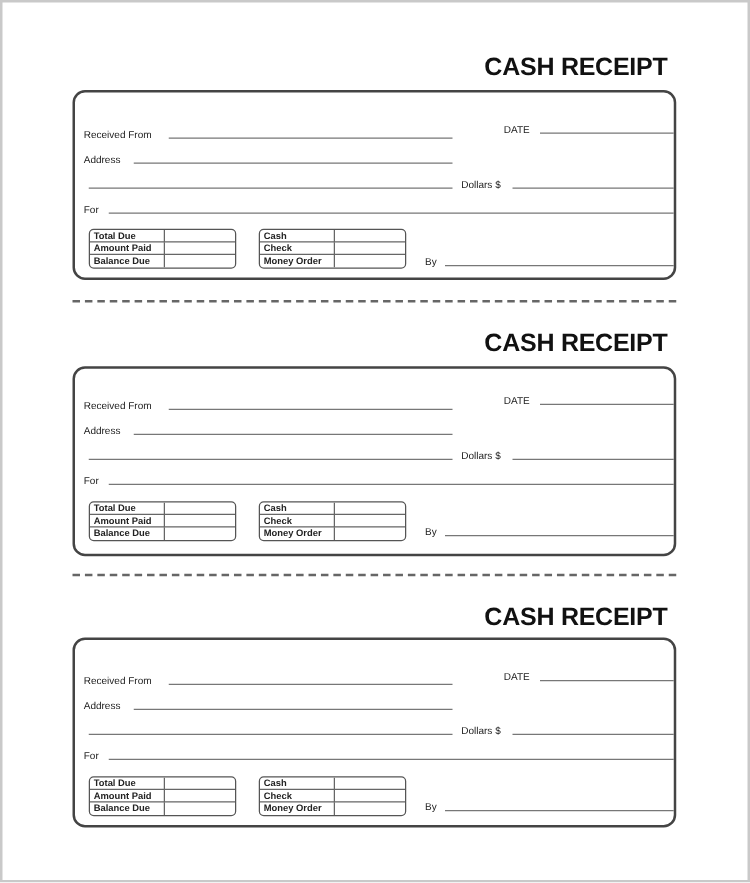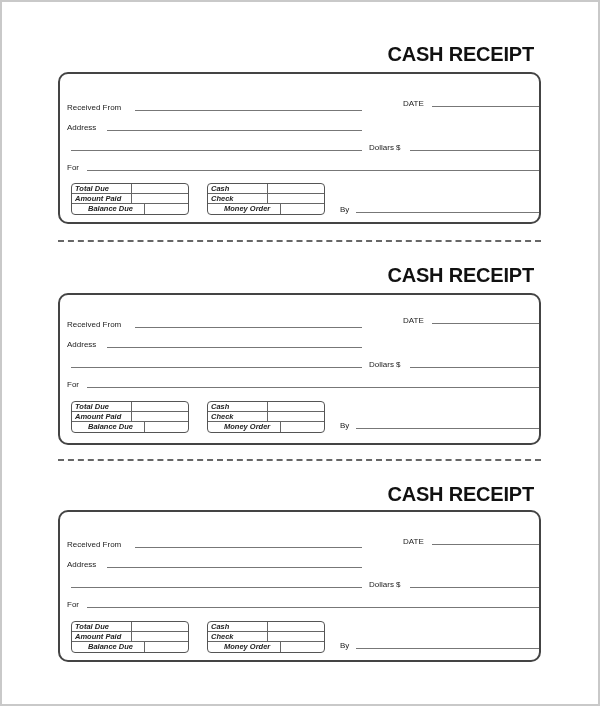--- a/index.html
+++ b/index.html
@@ -67,23 +67,22 @@
       height: 30px;
       border: 1.3px solid #555;
       border-radius: 4px;
       overflow: hidden;
     }
     .mini-row {
       position: relative;
       height: 10px;
       border-bottom: 1px solid #666;
       box-sizing: border-box;
-      font-style: italic;
-    }
-    .mini-row:last-child { border-bottom: none; margin-left: 13px; }
+    }
+    .mini-row:last-child { border-bottom: none; }
     .mini-label {
       position: absolute;
       left: 3px; top: 0;
       font-size: 7.5px;
       font-weight: bold;
       color: #222;
       line-height: 10px;
       white-space: nowrap;
     }
     .mini-cell {

